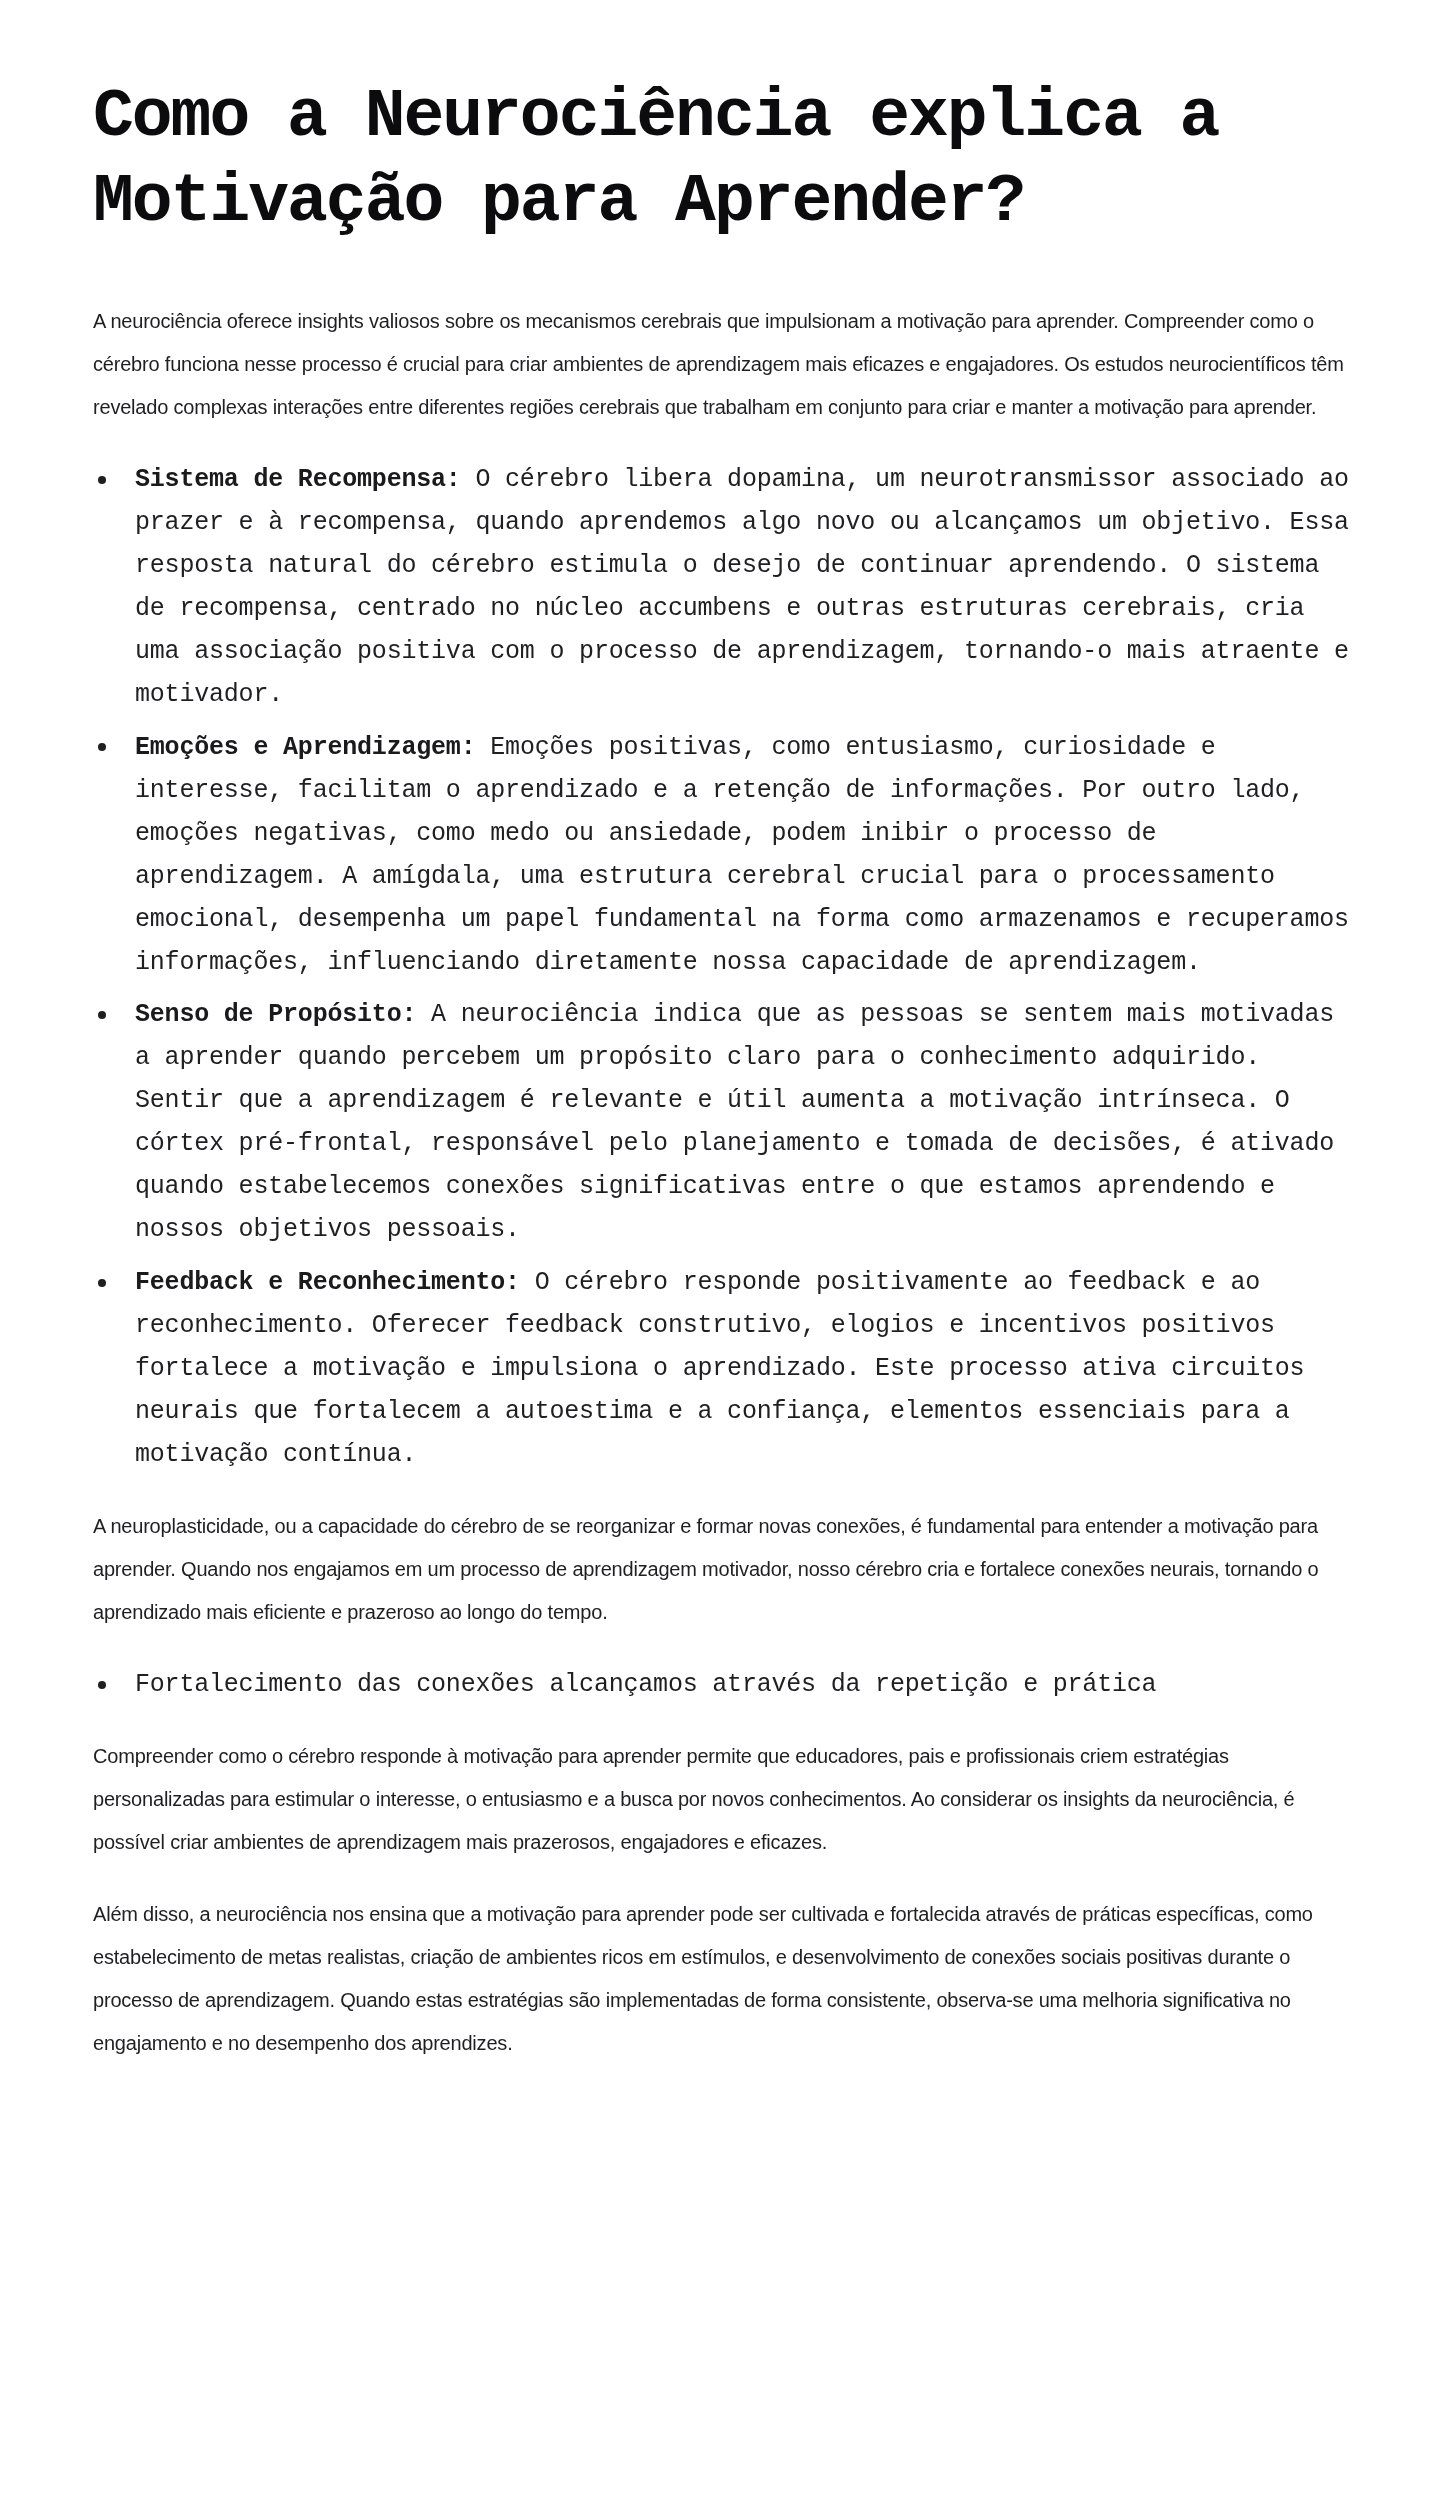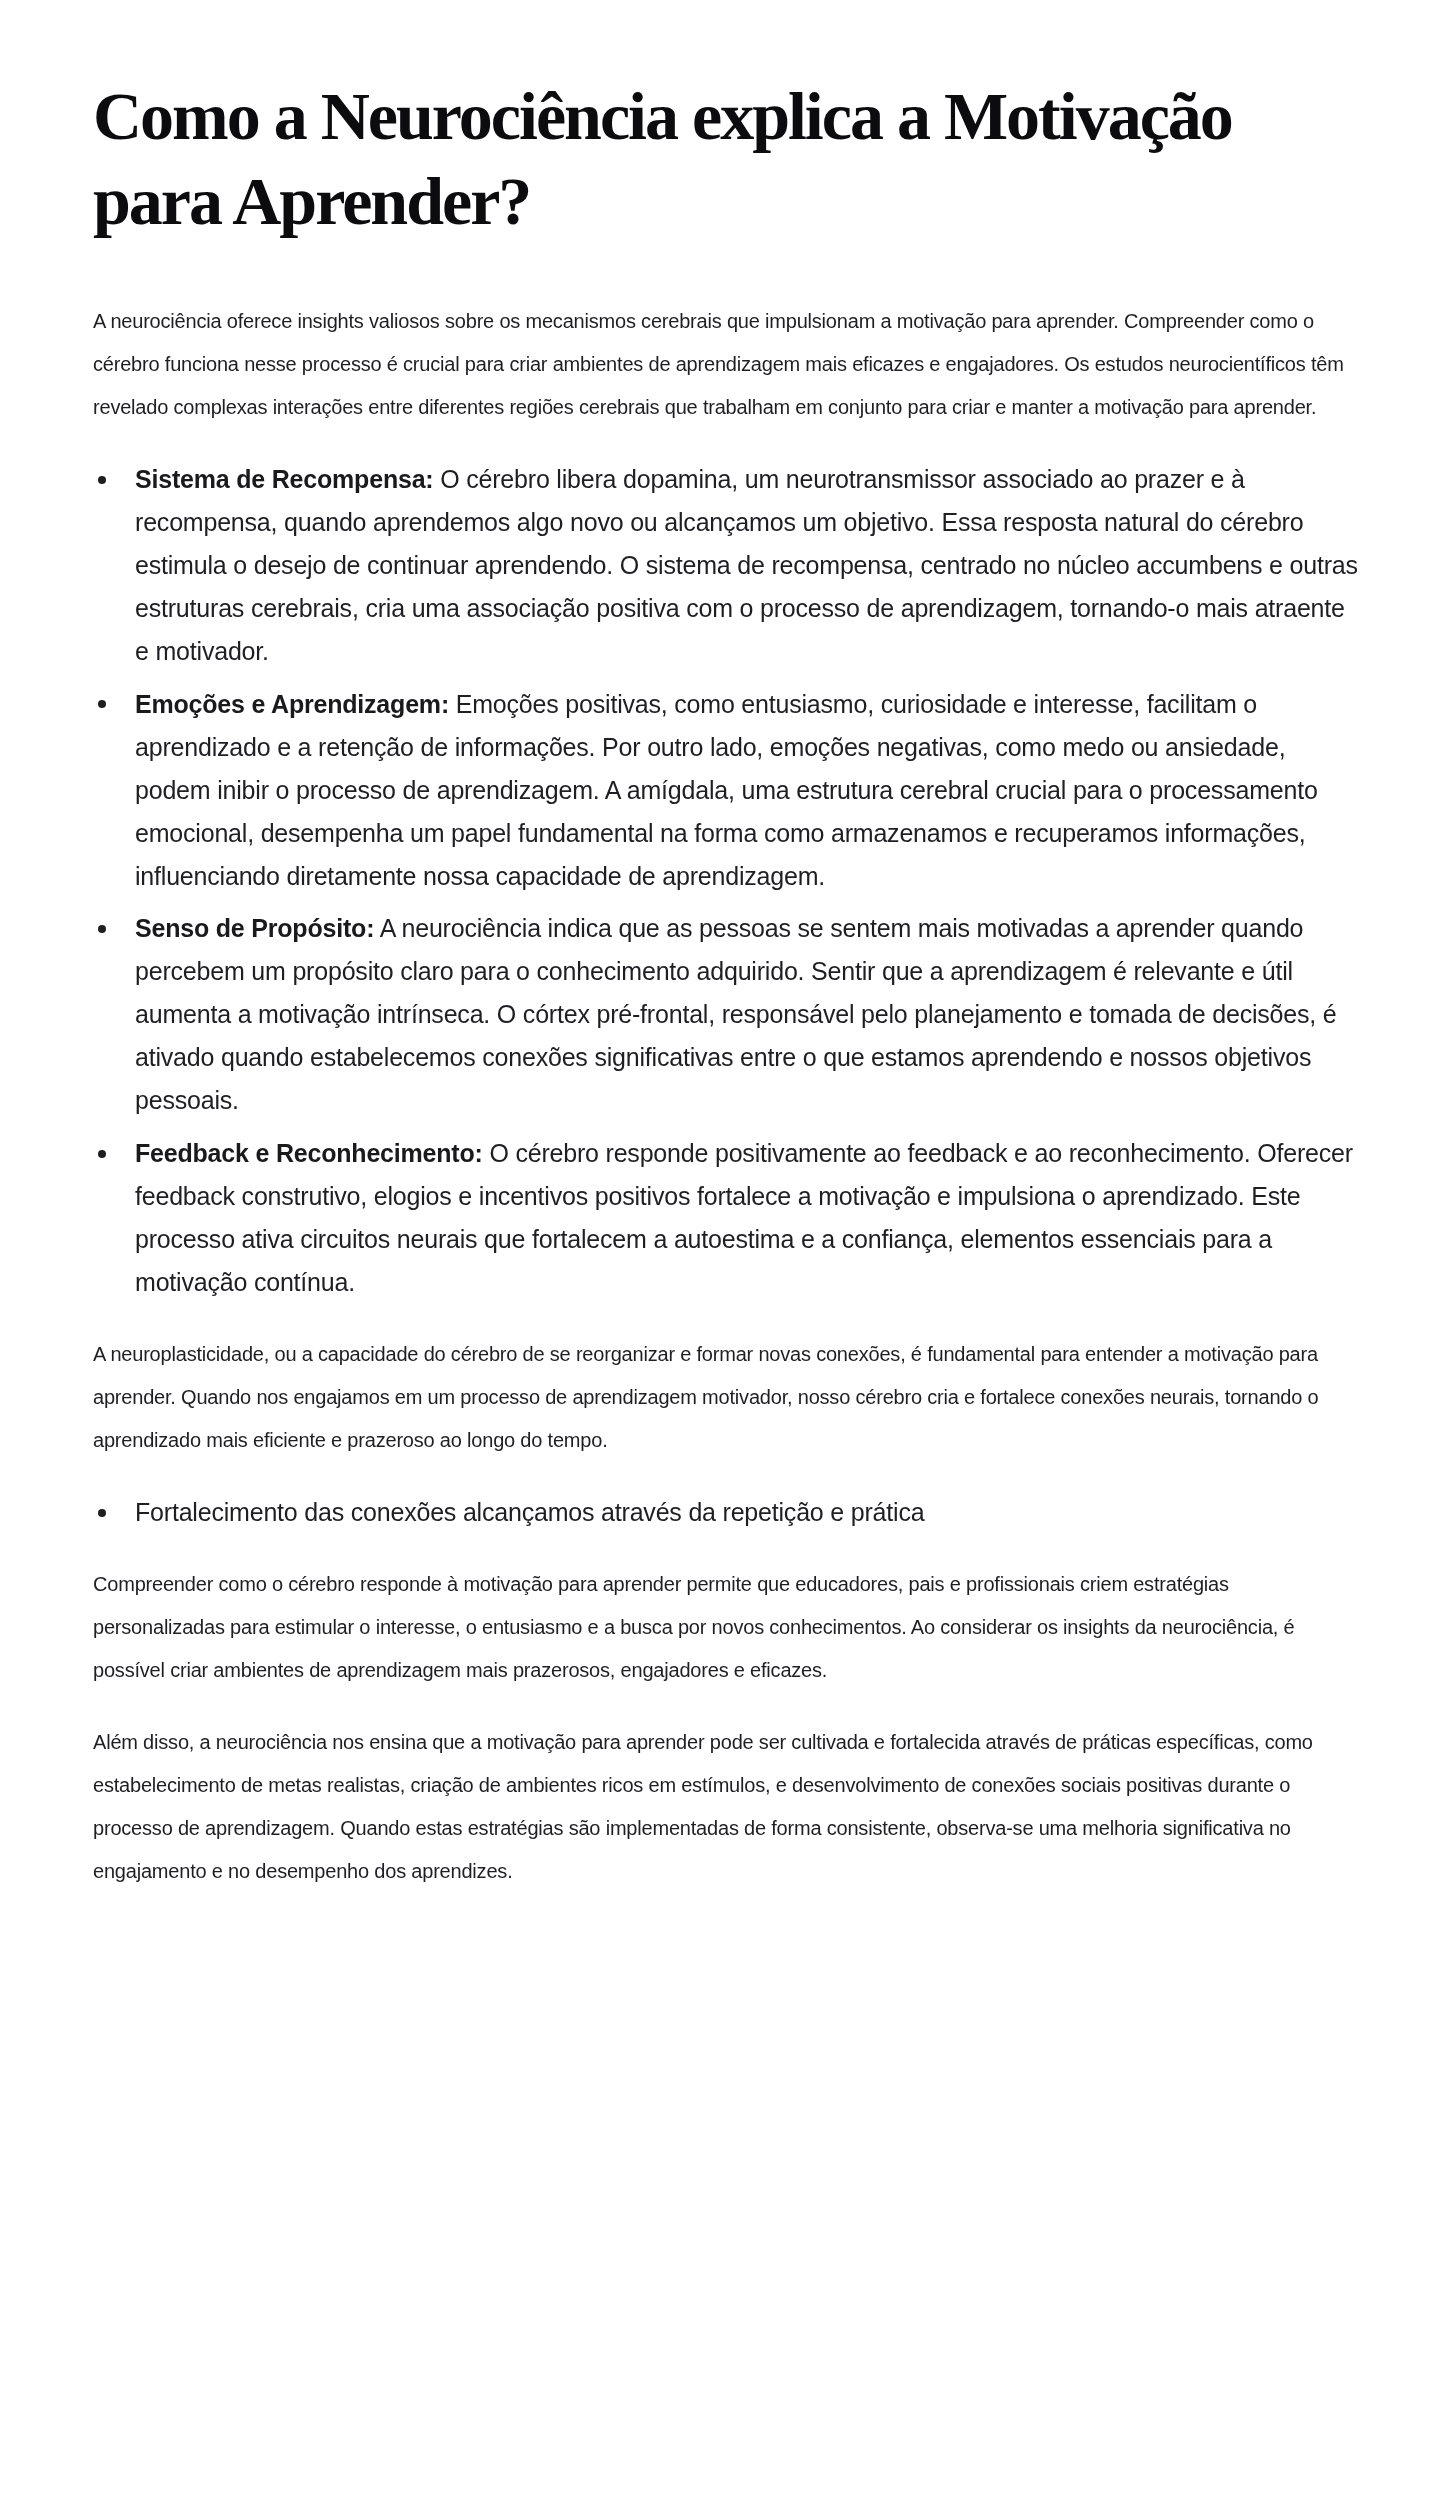--- a/index.html
+++ b/index.html
@@ -6,21 +6,21 @@
   body {
     width: 1449px;
     min-height: 2512px;
     font-family: "Liberation Sans", "DejaVu Sans", sans-serif;
     color: #1f1f23;
   }
   .page {
     padding: 74px 89px 32px 93px;
   }
   h1 {
-    font-family: Liberation Serif, serif;
+    font-family: Liberation Mono, monospace;
     font-weight: 700;
     font-size: 68px;
     line-height: 85px;
     letter-spacing: -2px;
     margin: 0 0 56px 0;
     color: #0c0c0e;
   }
   p {
     font-size: 20px;
     line-height: 43px;
@@ -31,20 +31,21 @@
     margin: 0 0 29px 0;
     padding: 0 0 0 42px;
     list-style: none;
   }
   ul li {
     position: relative;
     font-size: 25px;
     line-height: 43px;
     margin: 0 0 9.7px 0;
     letter-spacing: -0.2px;
+    font-family: Liberation Mono, monospace;
   }
   ul li::before {
     content: "";
     position: absolute;
     left: -37px;
     top: 17.7px;
     width: 8px;
     height: 8px;
     border-radius: 50%;
     background: #1f1f23;

